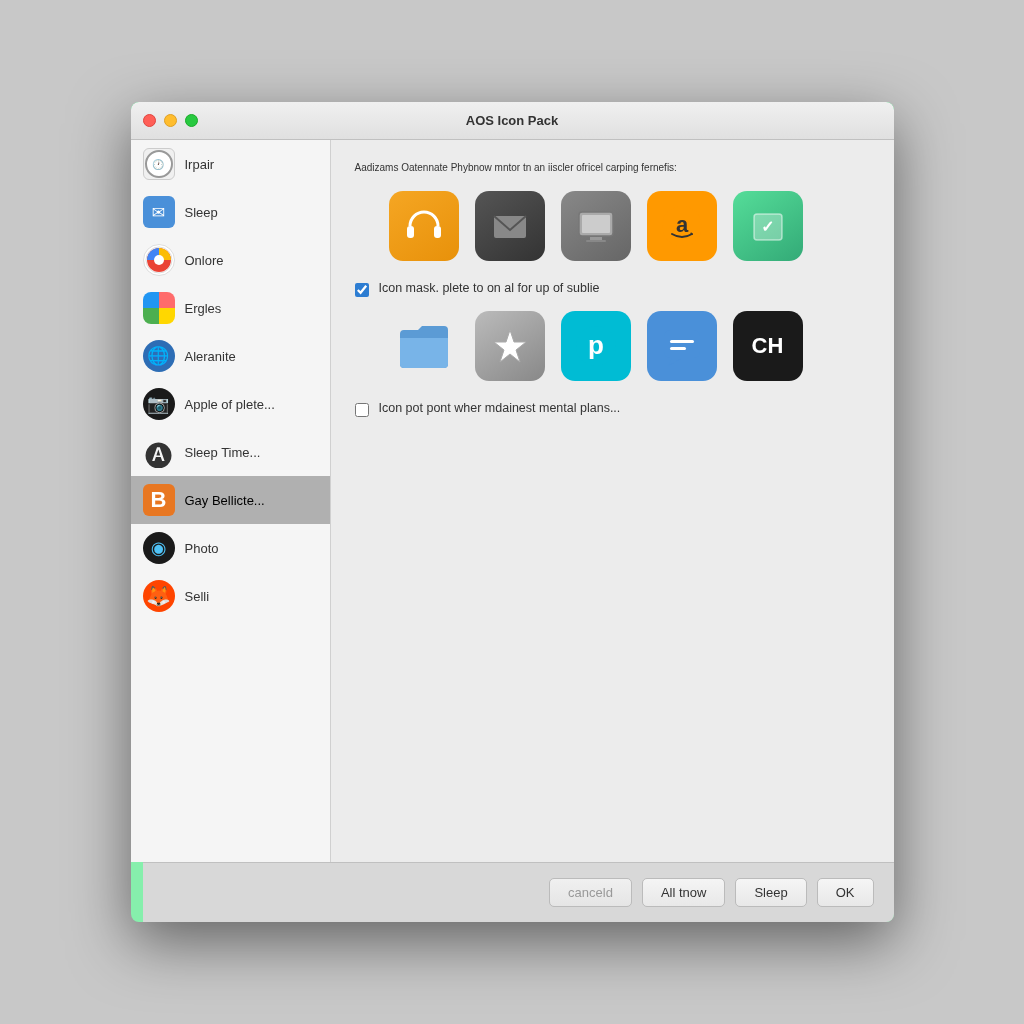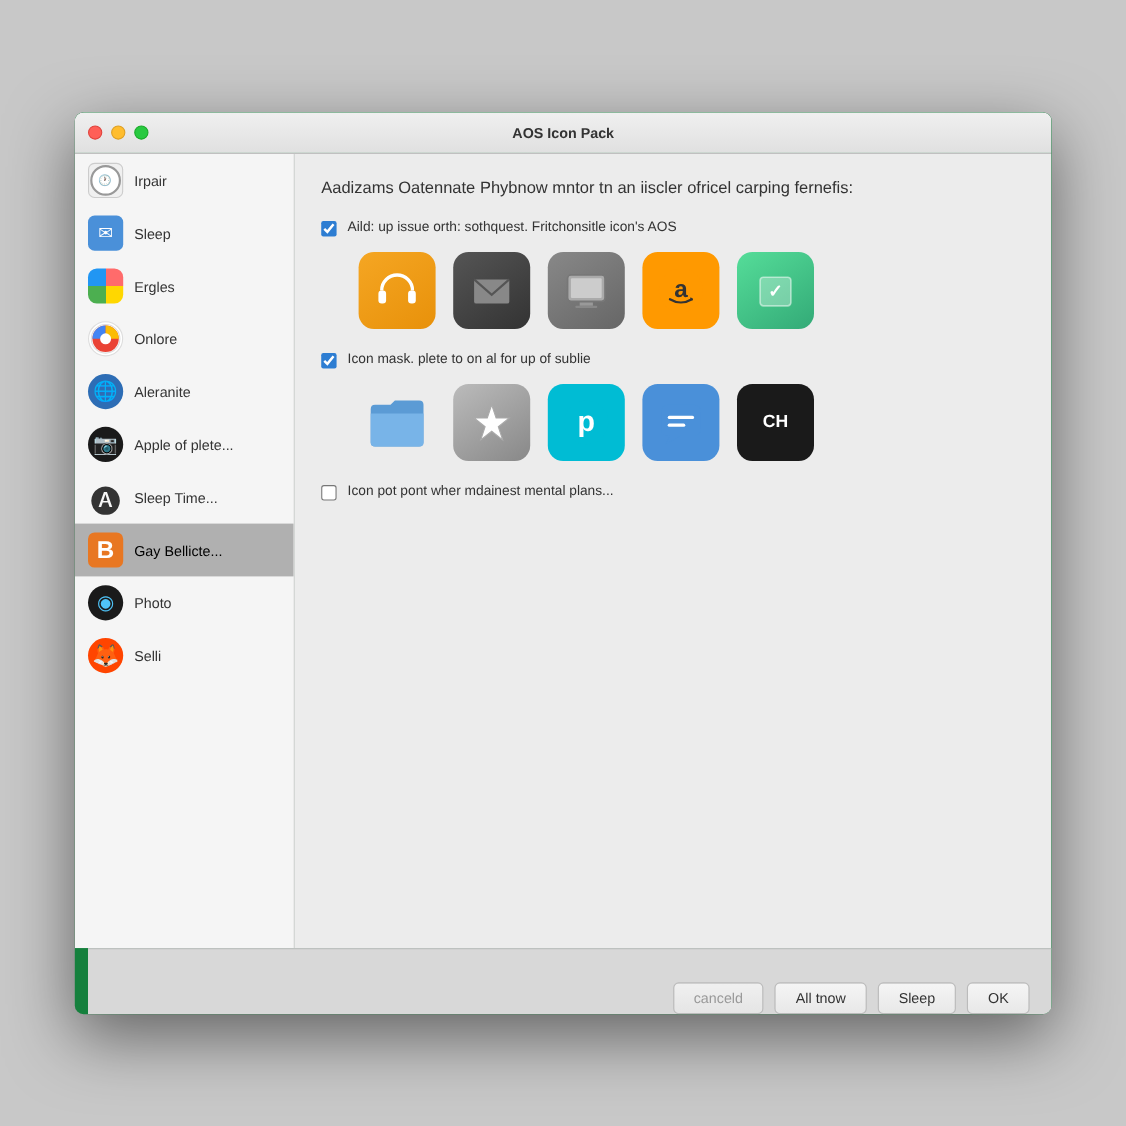--- a/index.html
+++ b/index.html
@@ -7,23 +7,23 @@
       font-family: -apple-system, "Helvetica Neue", Arial, sans-serif;
       background: #c8c8c8;
       display: flex;
       align-items: center;
       justify-content: center;
       width: 1024px;
       height: 1024px;
       overflow: hidden;
     }
     .window {
-      width: 888px;
+      width: 763px;
       height: 820px;
-      background: #15803d;
+      background: #86efac;
       border-radius: 8px;
       box-shadow: 0 20px 60px rgba(0,0,0,0.5);
       display: flex;
       flex-direction: column;
       overflow: hidden;
     }
     .titlebar {
       height: 38px;
       background: linear-gradient(to bottom, #f0f0f0, #e0e0e0);
       border-bottom: 1px solid #c0c0c0;
@@ -93,21 +93,21 @@
     .icon-mail { background: #4a90d9; }
     .icon-globe { background: #2d6db5; }
 
     .main-content {
       flex: 1;
       padding: 20px 24px;
       overflow-y: auto;
       background: #ececec;
     }
     .description-text {
-      font-size: 15px;
+      font-size: 10px;
       color: #333;
       line-height: 1.5;
       margin-bottom: 16px;
     }
     .option-row {
       display: flex;
       align-items: flex-start;
       gap: 10px;
       margin-bottom: 14px;
     }
@@ -147,21 +147,21 @@
     .ai-green { background: linear-gradient(145deg, #5a9, #3a7); }
     .ai-p { background: #00bcd4; }
     .ai-chat { background: #4a90d9; }
     .ai-ch { background: #1a1a1a; color: white; font-size: 20px; font-weight: bold; border-radius: 10px; }
 
     .footer {
       height: 60px;
       background: #d8d8d8;
       border-top: 1px solid #c0c0c0;
       display: flex;
-      align-items: flex-end;
+      align-items: center;
       justify-content: flex-end;
       gap: 10px;
       padding: 0 20px;
       margin-left: 12px;
     }
     .footer-btn {
       padding: 6px 18px;
       border-radius: 5px;
       font-size: 13px;
       cursor: pointer;
@@ -206,38 +206,38 @@
         </div>
         <span>Irpair</span>
       </div>
 
       <div class="sidebar-item">
         <div class="sidebar-icon icon-mail" style="background:#4a90d9; color:white; font-size:16px;">✉</div>
         <span>Sleep</span>
       </div>
 
       <div class="sidebar-item">
-        <div class="sidebar-icon" style="background: conic-gradient(#ff6b6b 0deg 90deg, #ffd700 90deg 180deg, #4CAF50 180deg 270deg, #2196F3 270deg 360deg); border-radius:8px;"></div>
-        <span>Ergles</span>
-      </div>
-
-      <div class="sidebar-item">
         <div class="sidebar-icon" style="background:white; border-radius:50%; border:1px solid #ddd; display:flex; align-items:center; justify-content:center; font-size:20px;">
           <svg width="28" height="28" viewBox="0 0 28 28">
             <circle cx="14" cy="14" r="13" fill="white" stroke="#ddd" stroke-width="1"></circle>
             <path d="M14 2 A12 12 0 0 1 14 26 A12 12 0 0 1 14 2" fill="#ea4335"></path>
             <path d="M14 14 L2 14 A12 12 0 0 1 14 2 Z" fill="#4285f4"></path>
             <path d="M14 14 L26 14 A12 12 0 0 0 14 2 Z" fill="#fbbc05"></path>
             <circle cx="14" cy="14" r="5" fill="white"></circle>
           </svg>
         </div>
         <span>Onlore</span>
       </div>
 
       <div class="sidebar-item">
+        <div class="sidebar-icon" style="background: conic-gradient(#ff6b6b 0deg 90deg, #ffd700 90deg 180deg, #4CAF50 180deg 270deg, #2196F3 270deg 360deg); border-radius:8px;"></div>
+        <span>Ergles</span>
+      </div>
+
+      <div class="sidebar-item">
         <div class="sidebar-icon icon-globe" style="background:#2d6db5; border-radius:50%; display:flex; align-items:center; justify-content:center; font-size:18px; color:white;">🌐</div>
         <span>Aleranite</span>
       </div>
 
       <div class="sidebar-item">
         <div class="sidebar-icon" style="background:#1a1a1a; border-radius:50%; display:flex; align-items:center; justify-content:center; font-size:18px; color:white;">📷</div>
         <span>Apple of plete...</span>
       </div>
 
       <div class="sidebar-item">
@@ -258,24 +258,20 @@
       <div class="sidebar-item">
         <div class="sidebar-icon" style="background:#ff4500; border-radius:50%; display:flex; align-items:center; justify-content:center; font-size:20px;">🦊</div>
         <span>Selli</span>
       </div>
 
     </div>
 
     <div class="main-content">
       <p class="description-text">Aadizams Oatennate Phybnow mntor tn an iiscler ofricel carping fernefis:</p>
 
-      <div class="option-row">
-        <input type="checkbox" checked="" style="">
-        <span class="option-label">Aild: up issue orth: sothquest. Fritchonsitle icon's AOS</span>
-      </div>
 
       <div class="icons-row">
 
         <div class="app-icon-box ai-headphones">
           <svg width="44" height="44" viewBox="0 0 44 44">
             <path d="M8 22 A14 14 0 0 1 36 22" stroke="white" stroke-width="3" fill="none"></path>
             <rect x="5" y="22" width="7" height="12" rx="3" fill="white"></rect>
             <rect x="32" y="22" width="7" height="12" rx="3" fill="white"></rect>
           </svg>
         </div>
@@ -343,21 +339,21 @@
 
         <div class="app-icon-box ai-chat">
           <svg width="44" height="44" viewBox="0 0 44 44">
             <rect x="4" y="6" width="36" height="28" rx="6" fill="#4a90d9"></rect>
             <path d="M12 34 L8 42 L22 34" fill="#4a90d9"></path>
             <rect x="10" y="16" width="24" height="3" rx="1.5" fill="white"></rect>
             <rect x="10" y="23" width="16" height="3" rx="1.5" fill="white"></rect>
           </svg>
         </div>
 
-        <div class="app-icon-box ai-ch" style="background:#1a1a1a; border-radius:14px; font-size:16px; font-weight:bold; color:white; display:flex; align-items:center; justify-content:center;">CH</div>
+        <div class="app-icon-box ai-ch" style="background:#1a1a1a; border-radius:14px; font-size:22px; font-weight:bold; color:white; display:flex; align-items:center; justify-content:center;">CH</div>
       </div>
 
       <div class="option-row">
         <input type="checkbox" style="">
         <span class="option-label">Icon pot pont wher mdainest mental plans...</span>
       </div>
 
     </div>
   </div>
 

